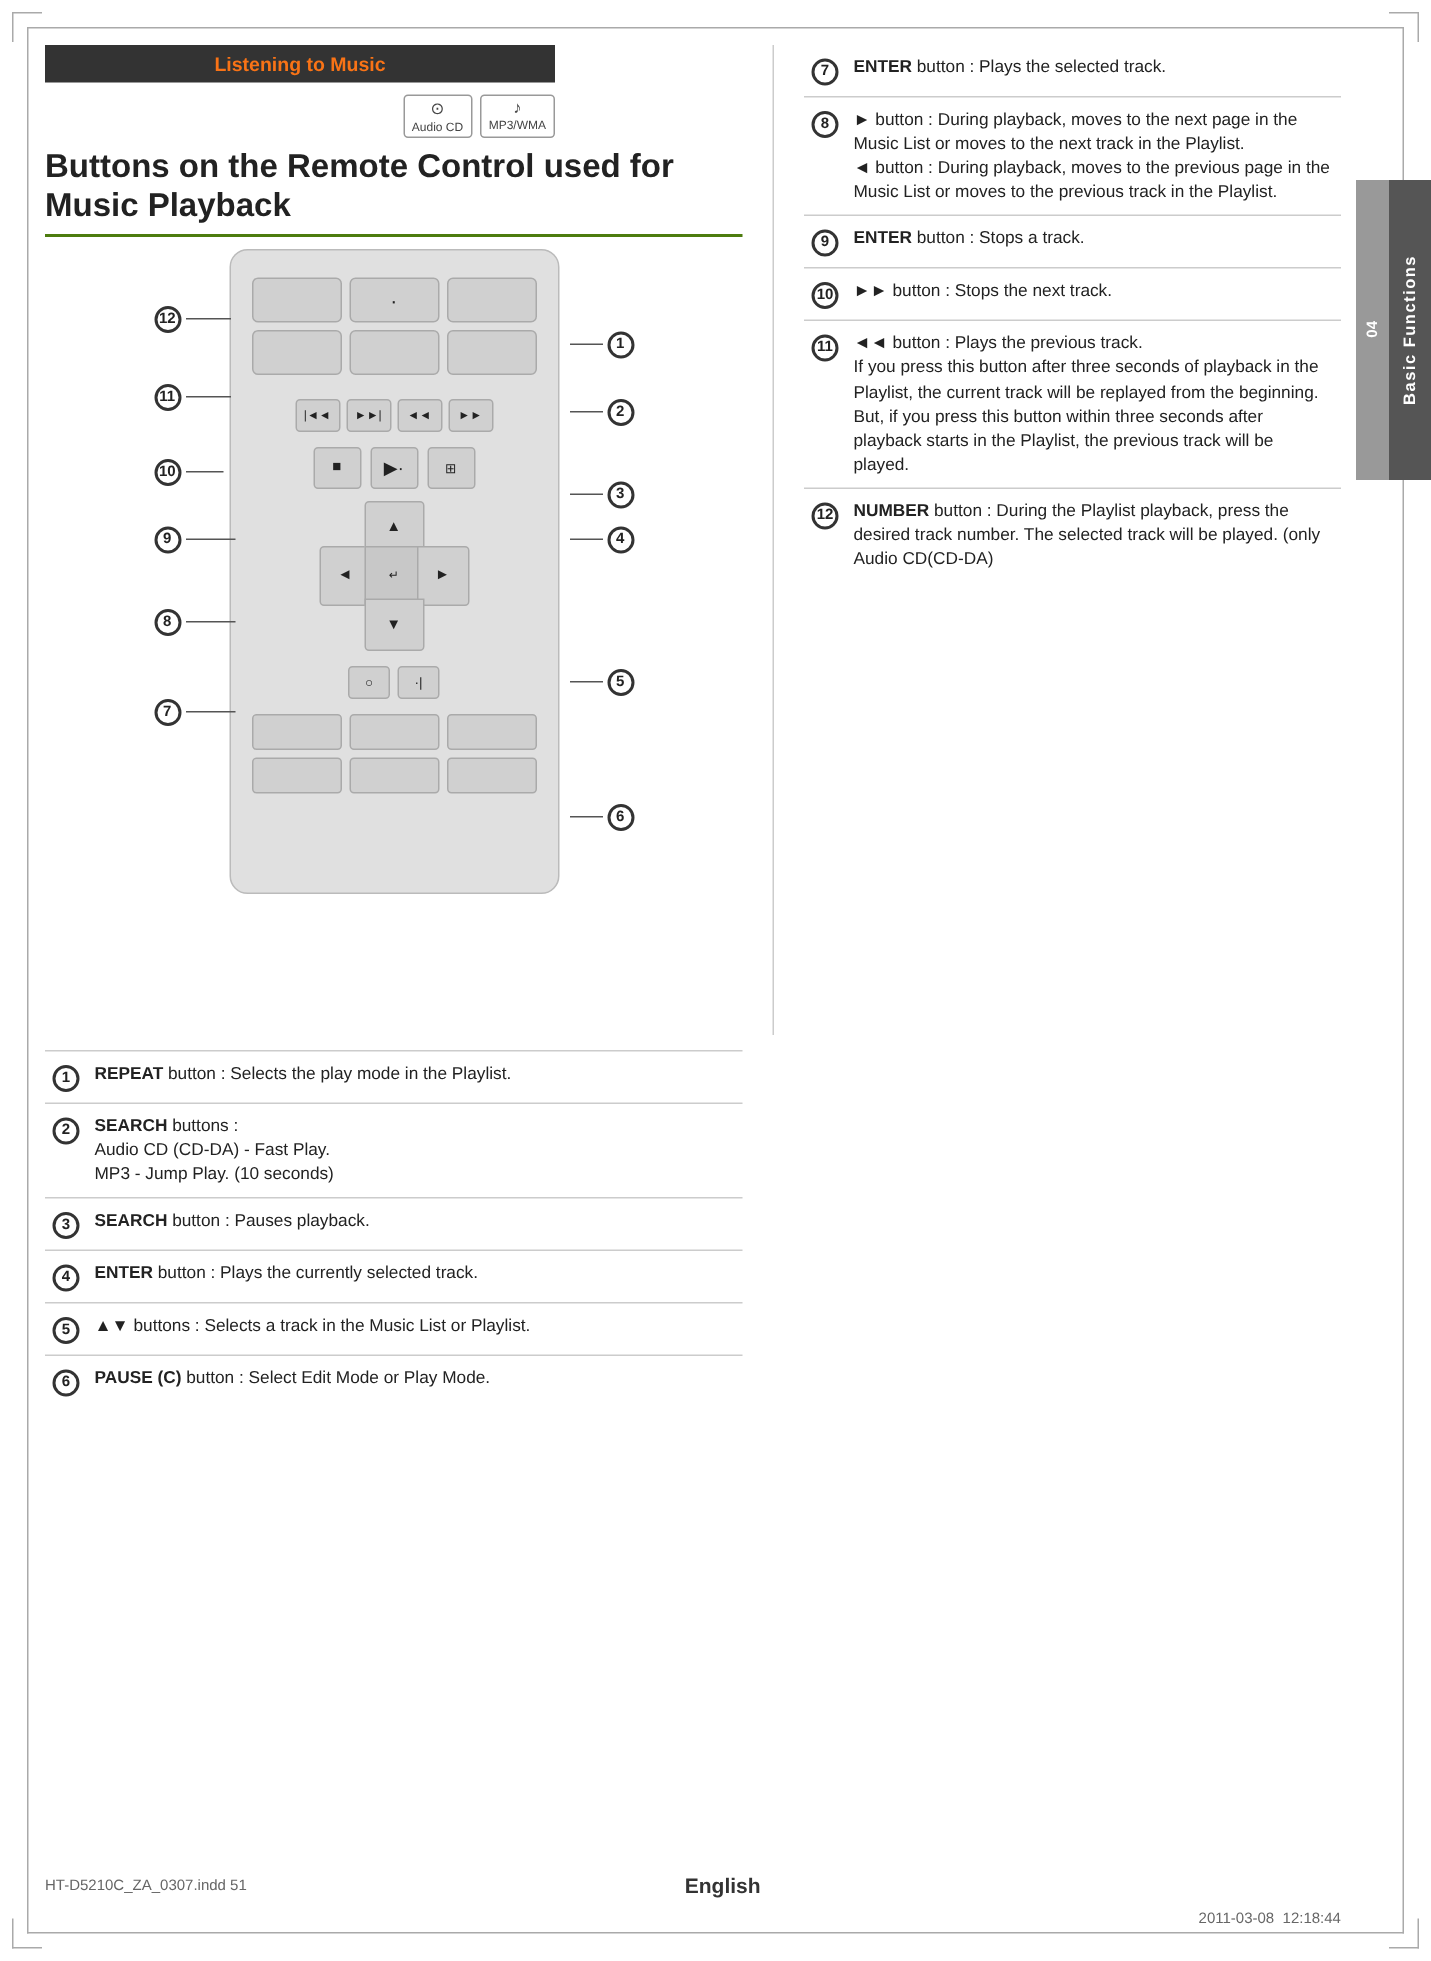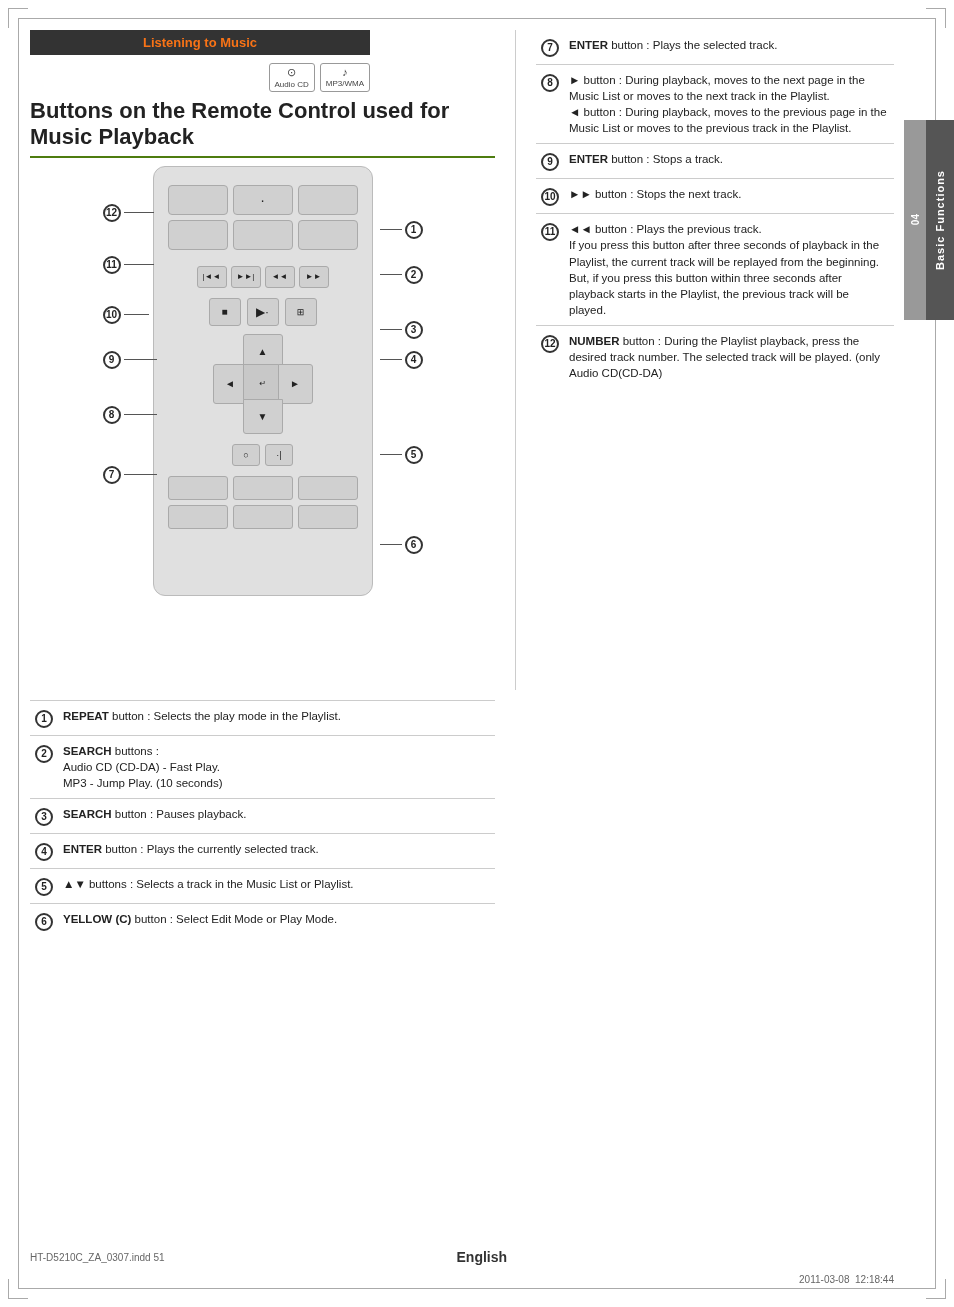--- a/index.html
+++ b/index.html
@@ -573,21 +573,21 @@
           <tr>
             <td><span class="num-circle">4</span></td>
             <td><b>ENTER</b> button : Plays the currently selected track.</td>
           </tr>
           <tr>
             <td><span class="num-circle">5</span></td>
             <td><b>▲▼</b> buttons : Selects a track in the Music List or Playlist.</td>
           </tr>
           <tr>
             <td><span class="num-circle">6</span></td>
-            <td><b>YELLOW (C)</b> button : Select Edit Mode or Play Mode.</td>
+            <td><b>PAUSE (C)</b> button : Select Edit Mode or Play Mode.</td>
           </tr>
         </tbody>
     </table>
   </div>
 
 </div>
 
 <div class="page-footer">
   <span class="file-info">HT-D5210C_ZA_0307.indd   51</span>
   <span class="page-lang">English</span>

